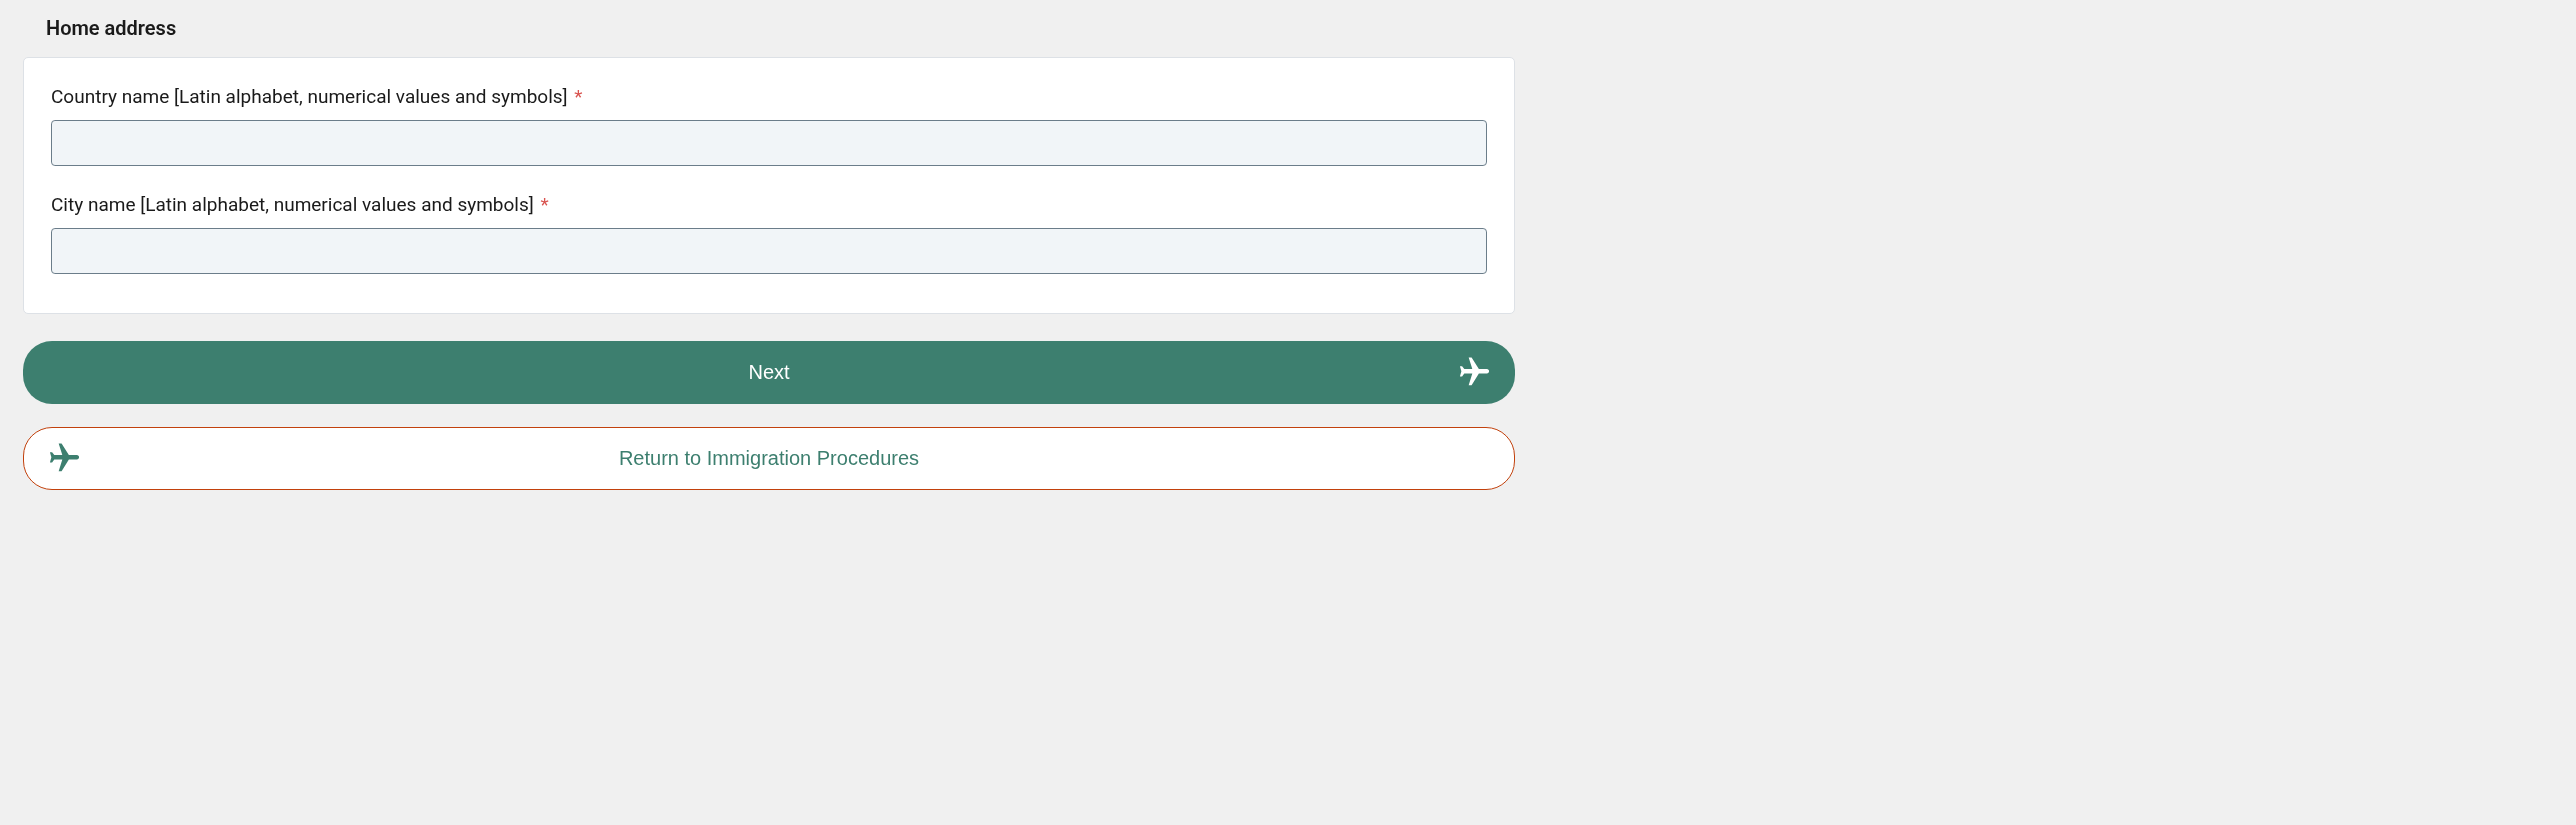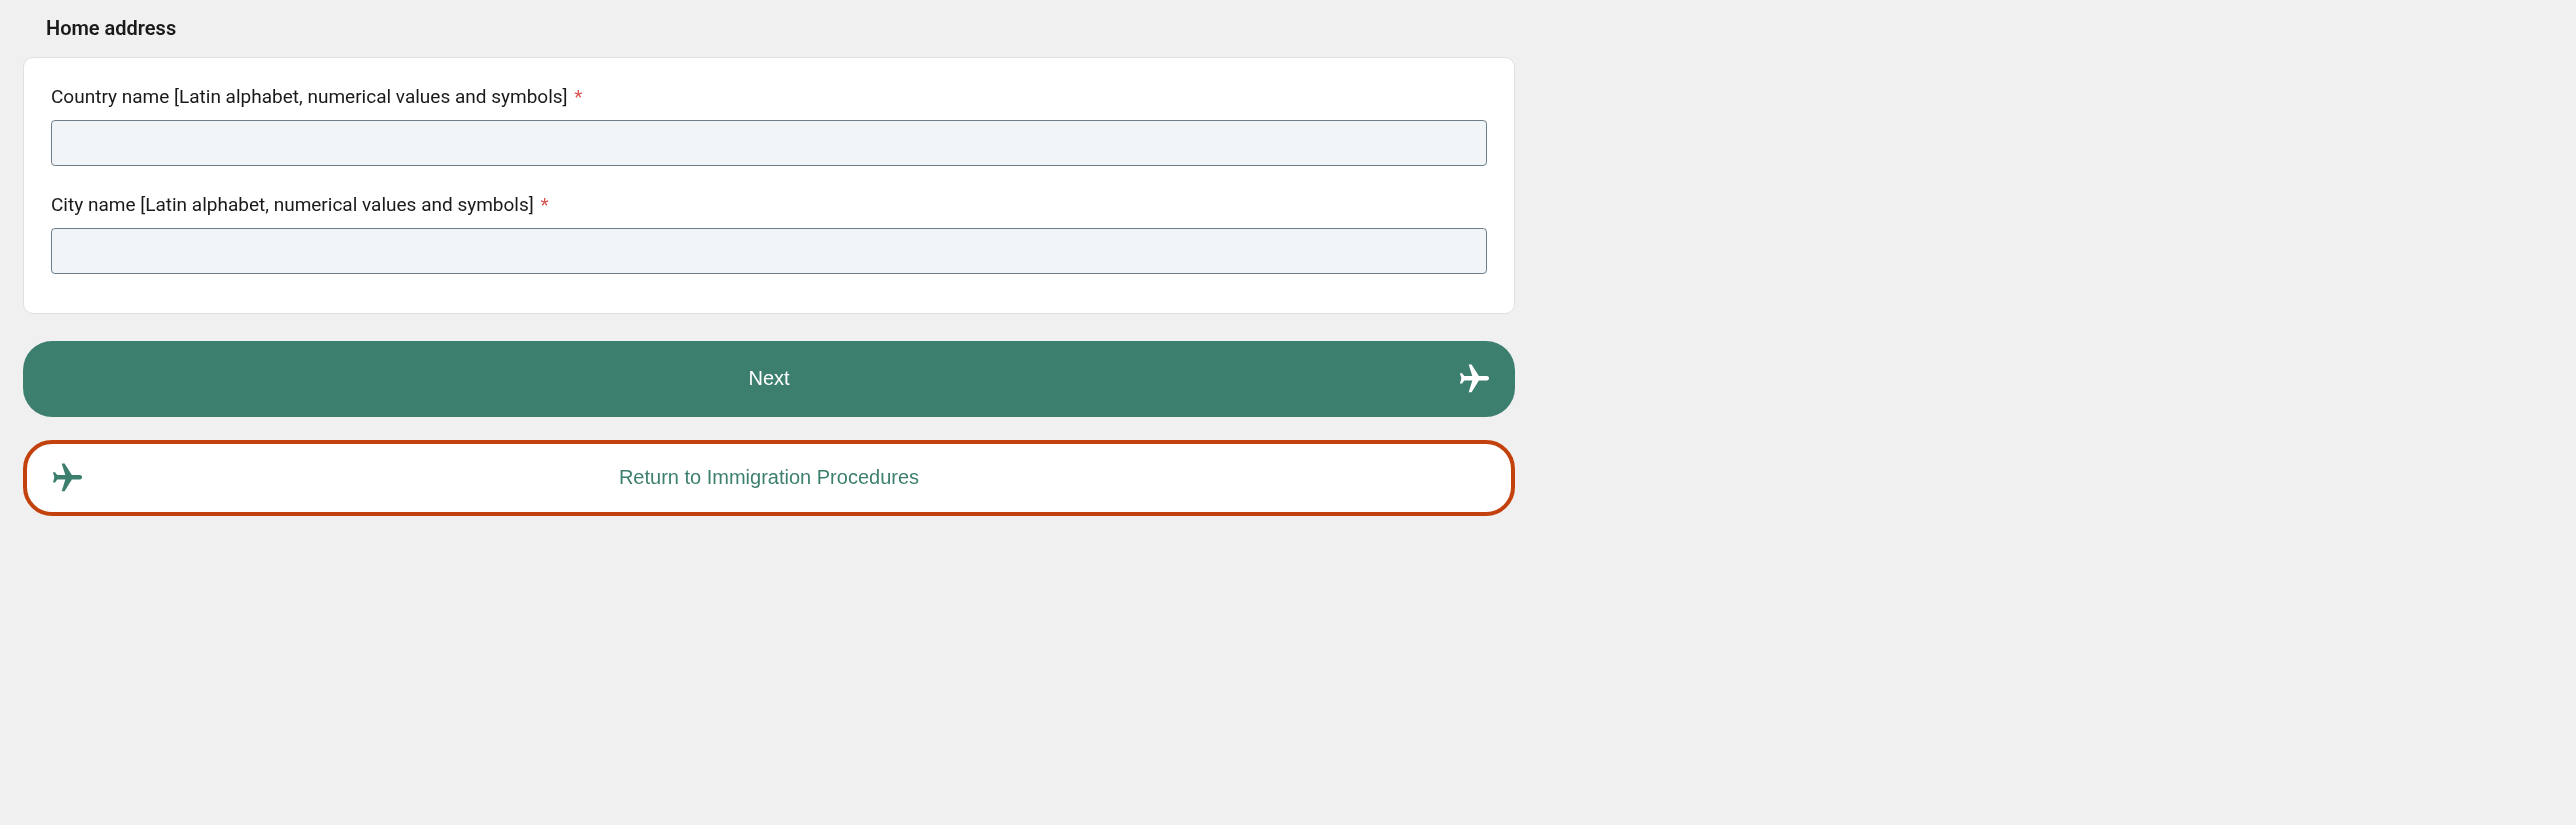--- a/index.html
+++ b/index.html
@@ -17,21 +17,21 @@
       font-size: 20px;
       font-weight: 600;
       color: #1a1a1a;
       margin-left: 23px;
       margin-bottom: 17.4px;
       padding-top: 16px;
     }
     .card {
       background-color: #ffffff;
       border: 1px solid #dde1e6;
-      border-radius: 10px;
+      border-radius: 5px;
       padding: 27px 27px 39px 27px;
       margin-bottom: 27px;
     }
     .field-group {
       margin-bottom: 27px;
     }
     .field-group:last-child {
       margin-bottom: 0;
     }
     .field-label {
@@ -52,39 +52,39 @@
       border-radius: 3.9px;
       padding: 0 11.6px;
       font-size: 17.4px;
       color: #333;
     }
     .button-row {
       margin-bottom: 23px;
     }
     .btn {
       width: 100%;
-      height: 76px;
+      height: 63px;
       border-radius: 29px;
       font-size: 20px;
       font-weight: 500;
       display: flex;
       align-items: center;
       justify-content: center;
       position: relative;
       cursor: pointer;
       border: none;
     }
     .btn-primary {
       background-color: #3d7f6f;
       color: #ffffff;
     }
     .btn-secondary {
       background-color: #ffffff;
       color: #3d7f6f;
-      border: 4px solid #c2410c;
+      border: 1px solid #c2410c;
     }
     .btn-icon-right {
       position: absolute;
       right: 23px;
       top: 50%;
       transform: translateY(-50%);
       display: flex;
       align-items: center;
     }
     .btn-icon-left {

